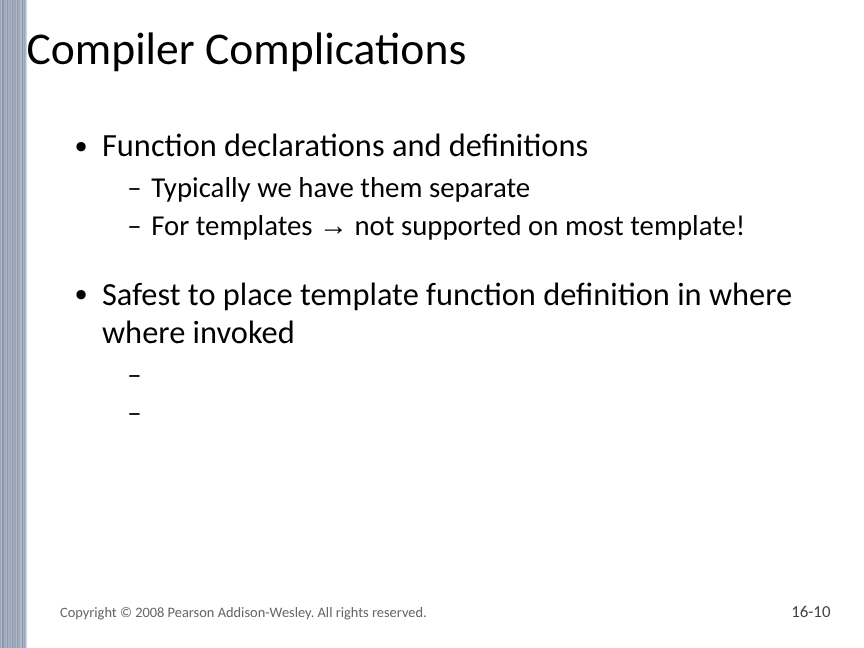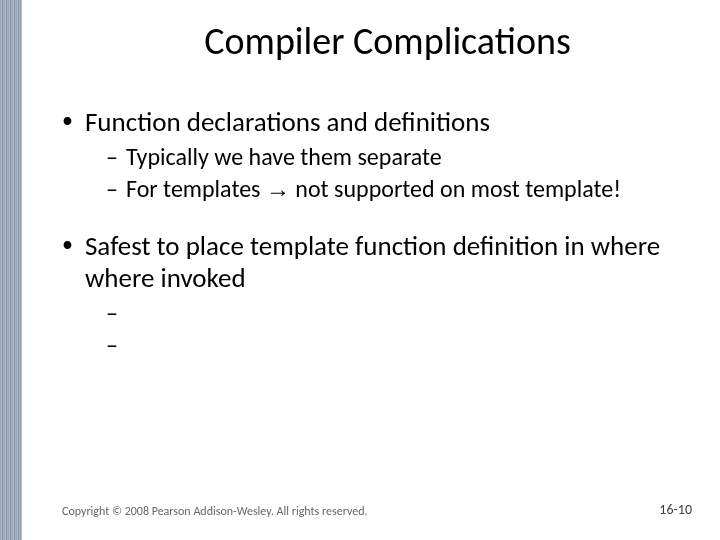--- a/index.html
+++ b/index.html
@@ -27,27 +27,26 @@
   }
   .slide {
     position: absolute;
     left: 22px;
     right: 0;
     top: 0;
     bottom: 0;
     padding: 0;
   }
   .title {
-    text-align: center;
+    text-align: left;
     font-size: 38px;
     color: #000;
     font-weight: 400;
     margin-top: 18px;
     margin-bottom: 42px;
-    padding-left: 33px;
   }
   .content {
     padding-left: 40px;
     padding-right: 36px;
   }
   .lvl1 {
     font-size: 27px;
     color: #000;
     margin-bottom: 4px;
     display: flex;
@@ -73,21 +72,21 @@
   }
   .block1 { margin-bottom: 26px; }
   .block2 { }
   .arrow {
     font-family: Wingdings, "Segoe UI Symbol", sans-serif;
   }
   sup { font-size: 0.65em; vertical-align: super; }
   .footer {
     position: absolute;
     bottom: 22px;
-    left: 40px;
+    left: 28px;
     right: 28px;
     display: flex;
     justify-content: space-between;
     align-items: flex-end;
     font-size: 12px;
     color: #555;
   }
   .copyright { color: #666; }
   .pagenum { color: #404040; font-size: 14px; }
 </style>

